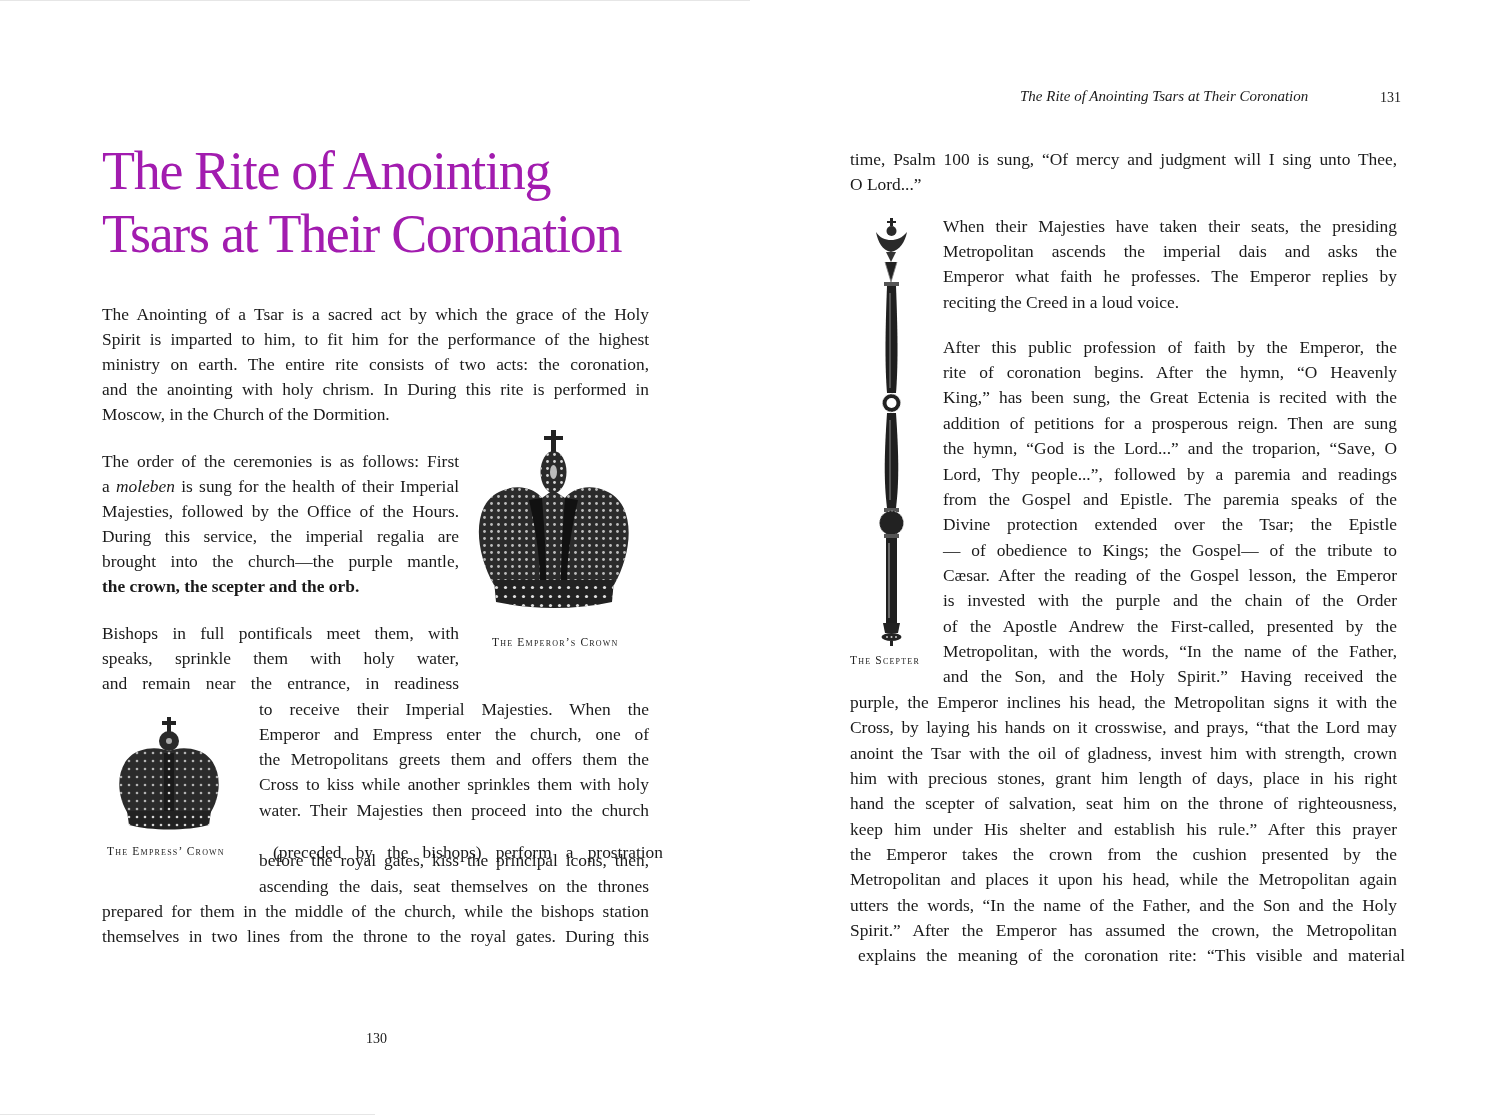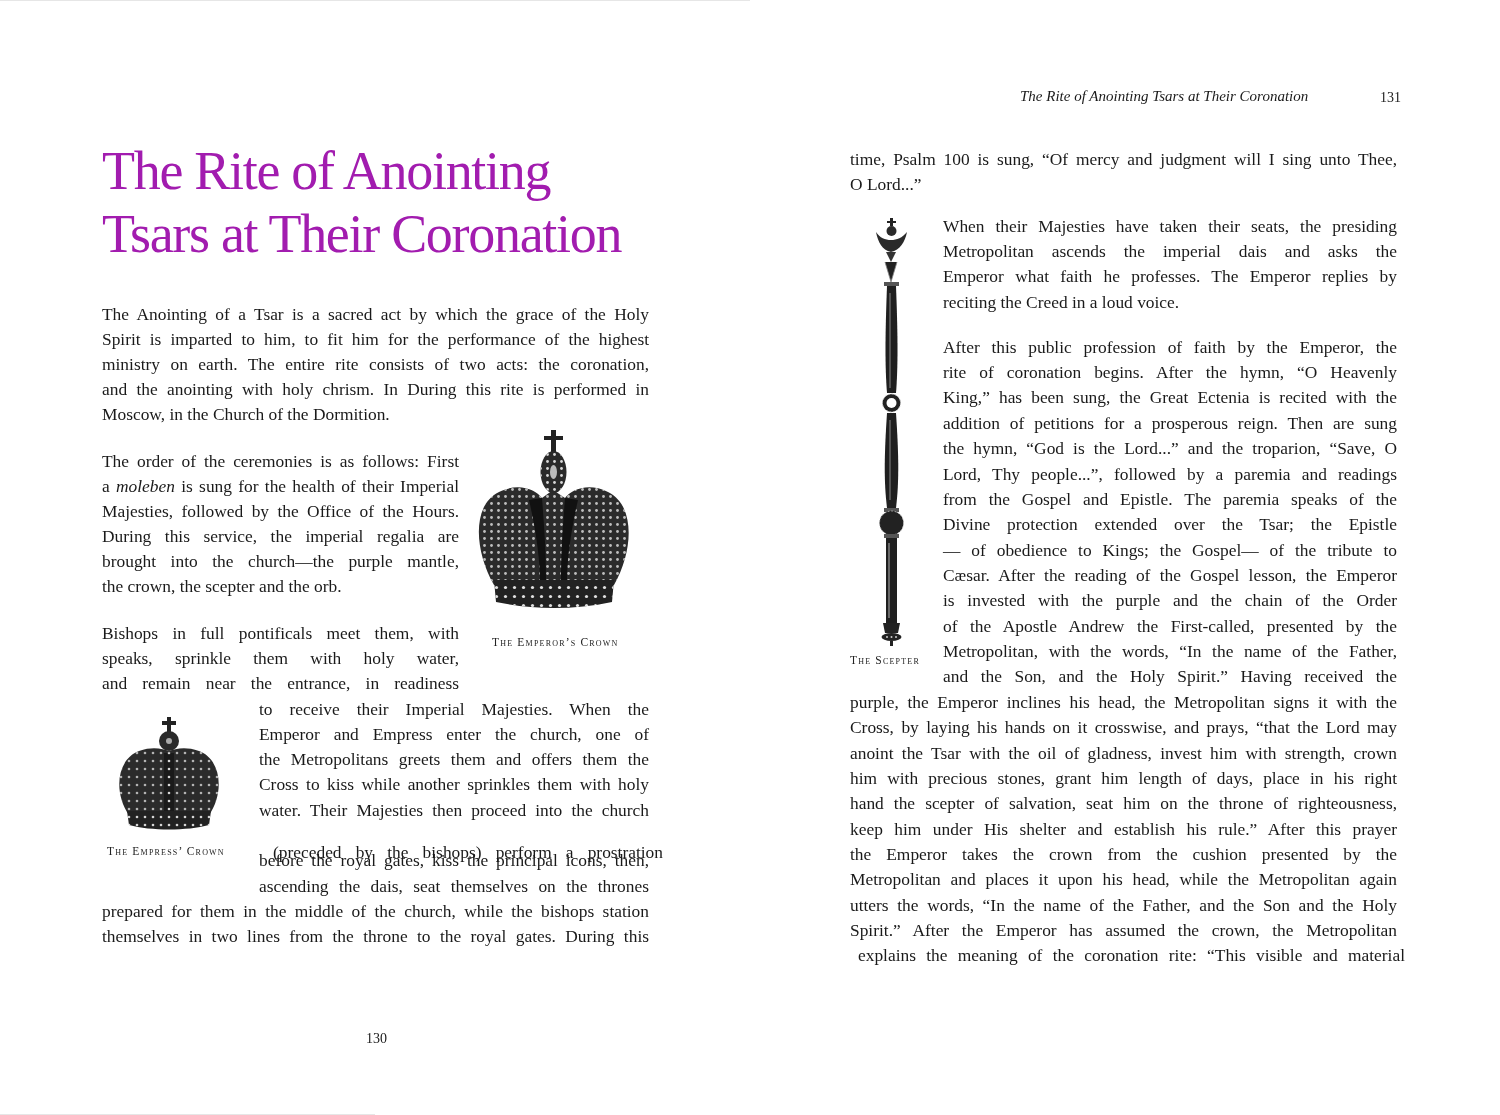--- a/index.html
+++ b/index.html
@@ -45,21 +45,21 @@
     <div class="line" style="left:102px; top:377px; width:547px;">and the anointing with holy chrism. In During this rite is performed in</div>
     <div class="line last" style="left:102px; top:402px;">Moscow, in the Church of the Dormition.</div>
   </div>
 
   <div>
     <div class="line" style="left:102px; top:449px; width:357px;">The order of the ceremonies is as follows: First</div>
     <div class="line" style="left:102px; top:474px; width:357px;"><span>a </span><i>moleben</i><span> is sung for the health of their Imperial</span></div>
     <div class="line" style="left:102px; top:499px; width:357px;">Majesties, followed by the Office of the Hours.</div>
     <div class="line" style="left:102px; top:524px; width:357px;">During this service, the imperial regalia are</div>
     <div class="line" style="left:102px; top:549px; width:357px;">brought into the church—the purple mantle,</div>
-    <div class="line last" style="left:102px; top:574px;">the crown, the scepter and the orb.</div>
+    <div class="line last" style="left:102px; top:574px;font-weight:bold;">the crown, the scepter and the orb.</div>
   </div>
 
   <div>
     <div class="line" style="left:102px; top:621px; width:357px;">Bishops in full pontificals meet them, with</div>
     <div class="line" style="left:102px; top:646px; width:357px;">speaks, sprinkle them with holy water,</div>
     <div class="line" style="left:102px; top:671px; width:357px;">and remain near the entrance, in readiness</div>
     <div class="line" style="left:259px; top:697px; width:390px;">to receive their Imperial Majesties. When the</div>
     <div class="line" style="left:259px; top:722px; width:390px;">Emperor and Empress enter the church, one of</div>
     <div class="line" style="left:259px; top:747px; width:390px;">the Metropolitans greets them and offers them the</div>
     <div class="line" style="left:259px; top:772px; width:390px;">Cross to kiss while another sprinkles them with holy</div>

